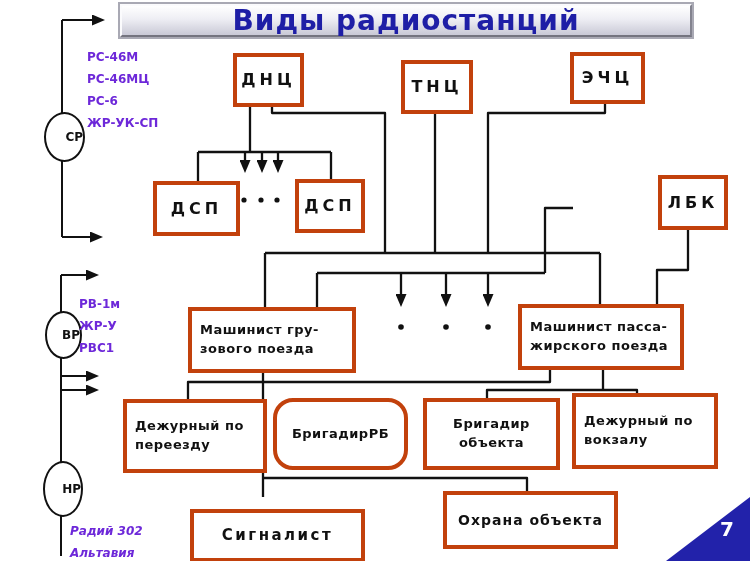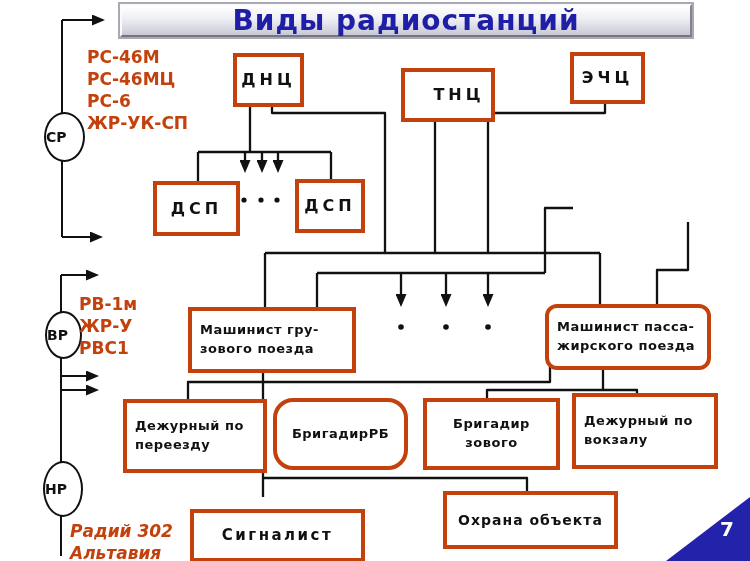--- a/index.html
+++ b/index.html
@@ -7,25 +7,25 @@
          font-family:"DejaVu Sans","Liberation Sans",sans-serif;}
   svg{position:absolute;left:0;top:0;}
 
   .titlebar{position:absolute;left:120px;top:4px;width:568px;height:29px;
     background:linear-gradient(180deg,#ffffff 0%,#eeeef4 45%,#c9c9d6 100%);
     border:2px solid;border-color:#fbfbfd #83838f #74747f #fbfbfd;
     box-shadow:0 0 0 2px #a9a9b4;
     display:flex;align-items:center;justify-content:center;}
   .titlebar span{color:#1e1ea6;font-weight:bold;font-size:28px;letter-spacing:1px;}
 
-  .models{position:absolute;color:#c2410c;font-weight:bold;font-size:17px;line-height:22px;white-space:nowrap;}
+  .models{position:absolute;color:#6d28d9;font-weight:bold;font-size:12px;line-height:22px;white-space:nowrap;}
 
   .badge{position:absolute;background:#fff;border:2.5px solid #111;border-radius:50%;
-    display:flex;align-items:center;justify-content:flex-start;
-    font-weight:bold;font-size:14px;color:#111;}
+    display:flex;align-items:center;justify-content:flex-end;
+    font-weight:bold;font-size:12px;color:#111;}
 
   .hbox{position:absolute;background:#fff;border:4px solid #c2410c;color:#111;
     display:flex;flex-direction:column;align-items:center;justify-content:center;
     font-weight:bold;text-align:center;line-height:1.45;}
   .hbox.left{align-items:flex-start;text-align:left;padding-left:8px;}
   .fs16{font-size:16px;letter-spacing:4px;}
   .fs13{font-size:13px;letter-spacing:0.5px;}
   .fs14{font-size:14px;letter-spacing:1px;}
   .fs15{font-size:15px;letter-spacing:2.5px;}
 
@@ -139,53 +139,56 @@
     <div>РВС1</div>
   </div>
   <div class="models" style="left:70px;top:520px;font-style:italic;">
     <div>Радий 302</div>
     <div>Альтавия</div>
   </div>
 
   <div class="hbox fs16" style="left:233px;top:53px;width:63px;height:46px;">
     <span>ДНЦ</span>
   </div>
-  <div class="hbox fs16" style="left:401px;top:68px;width:64px;height:46px;padding-left:22px;">
+  <div class="hbox fs16" style="left:401px;top:60px;width:64px;height:46px;">
     <span>ТНЦ</span>
   </div>
   <div class="hbox fs16" style="left:570px;top:52px;width:67px;height:44px;">
     <span>ЭЧЦ</span>
   </div>
 
   <div class="hbox fs16" style="left:153px;top:181px;width:79px;height:47px;">
     <span>ДСП</span>
   </div>
   <div class="hbox fs16" style="left:295px;top:179px;width:62px;height:46px;">
     <span>ДСП</span>
+  </div>
+  <div class="hbox fs16" style="left:658px;top:175px;width:62px;height:47px;">
+    <span>ЛБК</span>
   </div>
 
   <div class="hbox left fs13" style="left:188px;top:307px;width:152px;height:58px;">
     <span>Машинист гру-</span>
     <span>зового поезда</span>
   </div>
-  <div class="hbox left fs13" style="left:545px;top:304px;width:150px;height:58px;border-radius:12px;">
+  <div class="hbox left fs13" style="left:518px;top:304px;width:150px;height:58px;">
     <span>Машинист пасса-</span>
     <span>жирского поезда</span>
   </div>
 
   <div class="hbox left fs13" style="left:123px;top:399px;width:128px;height:66px;">
     <span>Дежурный по</span>
     <span>переезду</span>
   </div>
   <div class="hbox fs13" style="left:273px;top:398px;width:127px;height:64px;border-radius:20px;">
     <span>БригадирРБ</span>
   </div>
   <div class="hbox fs13" style="left:423px;top:398px;width:129px;height:64px;">
     <span>Бригадир</span>
-    <span>зового</span>
+    <span>объекта</span>
   </div>
   <div class="hbox left fs13" style="left:572px;top:393px;width:130px;height:68px;">
     <span>Дежурный по</span>
     <span>вокзалу</span>
   </div>
 
   <div class="hbox fs15" style="left:190px;top:509px;width:167px;height:45px;">
     <span>Сигналист</span>
   </div>
   <div class="hbox fs14" style="left:443px;top:491px;width:167px;height:50px;">

